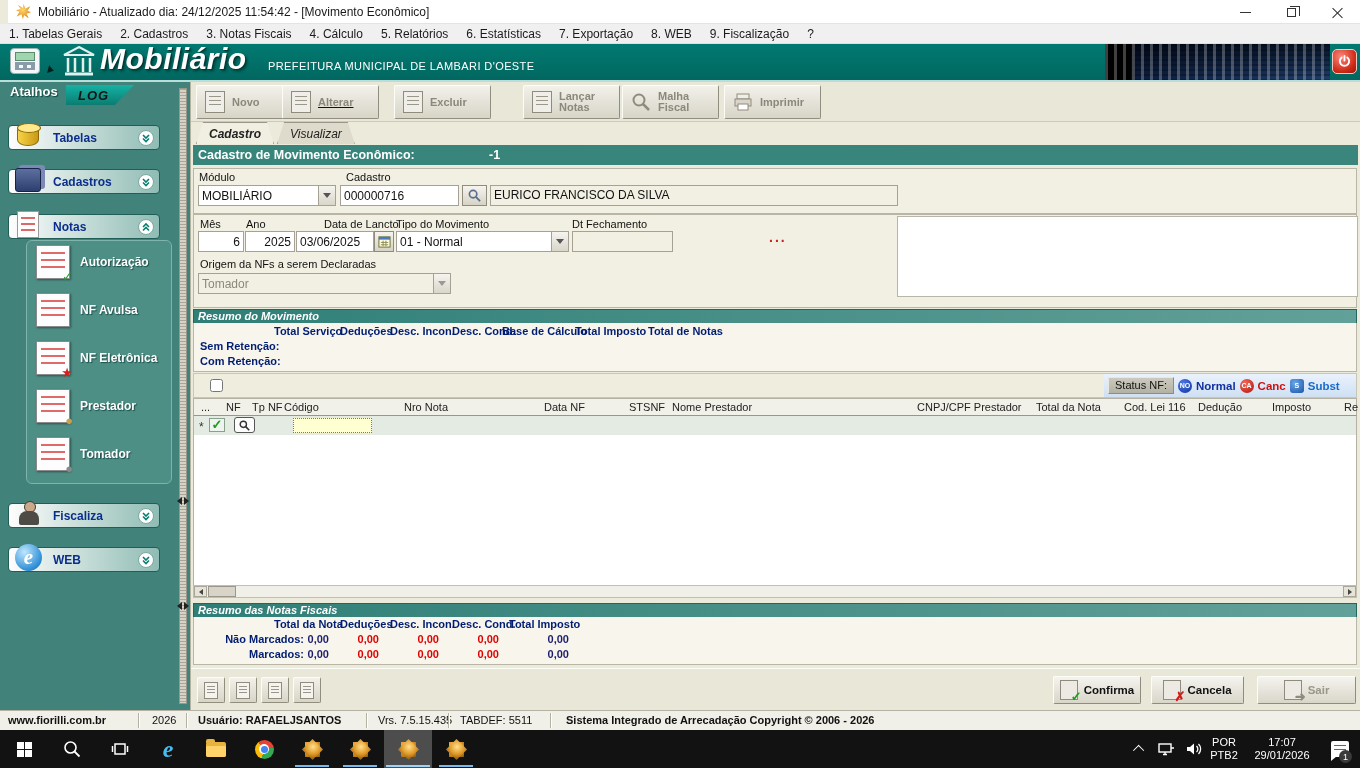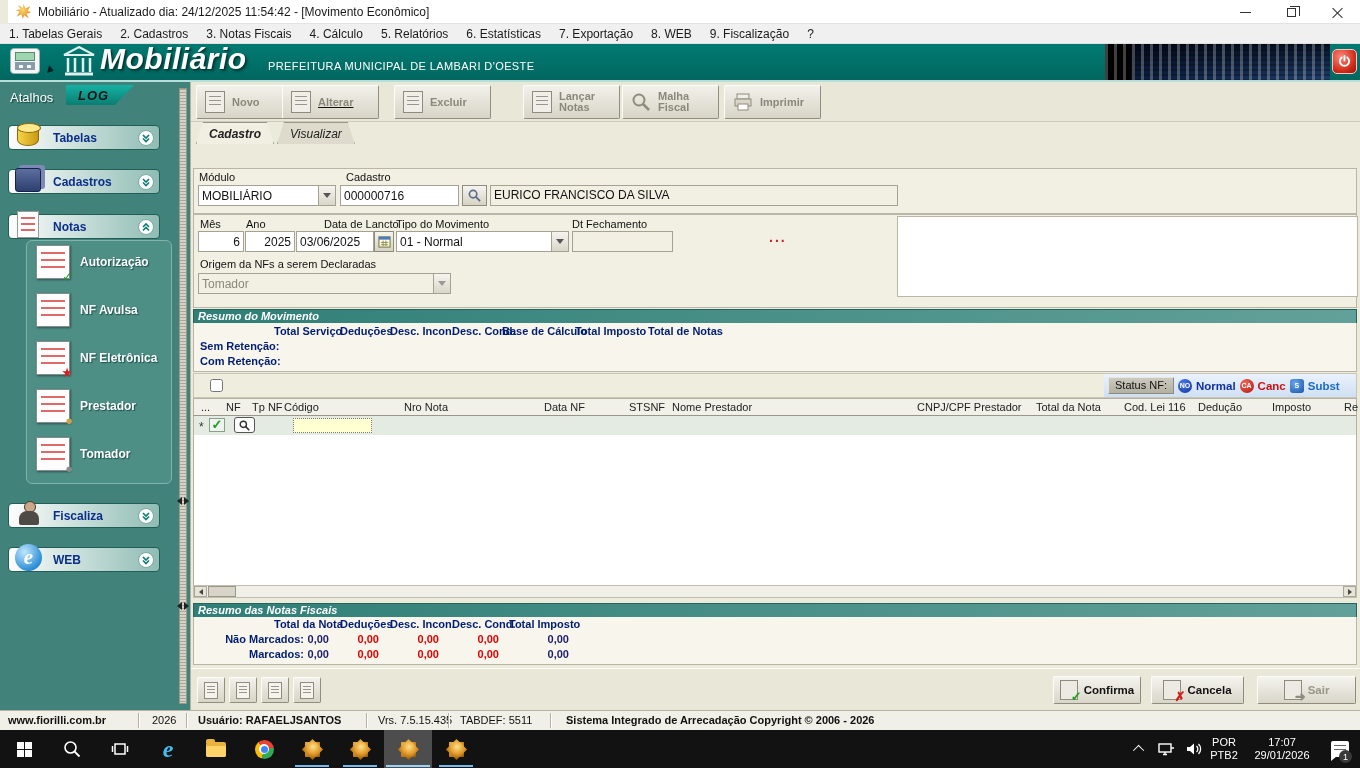--- a/index.html
+++ b/index.html
@@ -33,21 +33,21 @@
   .caret-tri { position:absolute; left:48px; top:22px; width:0; height:0; border-left:6px solid #07201e; border-top:4px solid transparent; border-bottom:4px solid transparent; transform:rotate(15deg); }
   .temple-icon { position:absolute; left:62px; top:2px; }
   .brand-name { position:absolute; left:100px; top:-2px; font-size:30px; font-weight:bold; font-style:italic; color:#fff; text-shadow:1px 1px 0 #013a36, 2px 2px 3px rgba(0,0,0,.5); letter-spacing:.5px; }
   .brand-org { position:absolute; left:268px; top:16px; font-size:11px; color:#fff; letter-spacing:.4px; }
   .brand-photo { position:absolute; right:30px; top:0; width:225px; height:36px; background:linear-gradient(to right,#000 0 26px,#10263f 26px 30px,#2c4d74 30px,#7ea3c4 100%), linear-gradient(#0b1c30,#40618a); background-blend-mode:multiply; }
   .brand-photo::before { content:""; position:absolute; inset:0; background:repeating-linear-gradient(to right, rgba(255,255,255,.25) 0 3px, transparent 3px 9px), repeating-linear-gradient(to bottom, rgba(0,0,0,.25) 0 2px, transparent 2px 5px); }
   .power-btn { position:absolute; right:3px; top:5px; width:25px; height:25px; border-radius:5px; background:radial-gradient(circle at 35% 30%, #f9897b, #d02a18 65%, #8f1508); border:1px solid #f7c9c2; display:flex; align-items:center; justify-content:center; }
 
   
   #sidebar { position:absolute; top:82px; left:0; width:176px; height:628px; background:#41837a; overflow:hidden; }
-  .atalhos { position:absolute; left:10px; top:8px; font-size:13px; font-weight:normal; color:#fff; text-shadow:1px 1px 1px #0d433d; }
+  .atalhos { position:absolute; left:10px; top:2px; font-size:13px; font-weight:bold; color:#fff; text-shadow:1px 1px 1px #0d433d; }
   .log-badge { position:absolute; left:66px; top:3px; width:68px; height:20px; background:linear-gradient(#14b2a4,#0a7d71); clip-path:polygon(0 0,100% 0,72% 100%,0 100%); display:flex; align-items:center; padding-left:12px; font-size:13px; font-weight:bold; font-style:italic; color:#131313; letter-spacing:1px; }
   .sb-pill { position:absolute; left:8px; width:152px; height:25px; background:linear-gradient(to right,#fdfdfc,#8fbcb4); border:1px solid #205e56; border-radius:4px; display:flex; align-items:center; padding-left:44px; font-size:12px; font-weight:bold; color:#0b2e8c; }
   .sb-pill .chev { position:absolute; right:5px; top:4px; width:16px; height:16px; border-radius:50%; background:#fff; border:1px solid #7aa9a2; display:flex; align-items:center; justify-content:center; }
   .sb-icon { position:absolute; left:2px; top:-6px; width:36px; height:34px; }
   .db-cyl { position:absolute; left:6px; top:4px; width:22px; height:22px; background:linear-gradient(to right,#f7d34a,#c99a12); border-radius:50%/28%; border:1px solid #8a6a0a; }
   .db-cyl::before { content:""; position:absolute; left:-1px; top:-2px; width:22px; height:8px; border-radius:50%; background:#ffe98c; border:1px solid #8a6a0a; }
   .books { position:absolute; left:4px; top:4px; width:26px; height:24px; background:linear-gradient(#5c6f9e,#2c3f6e); border-radius:3px; border:1px solid #15224a; box-shadow:4px -3px 0 #7d89b5; }
   .sheet { position:absolute; left:6px; top:2px; width:22px; height:27px; background:#fdfdfd; border:1px solid #9a9a9a; box-shadow:inset 0 0 0 1px #fff; }
   .sheet i { position:absolute; left:3px; right:3px; height:2px; background:#d86a6a; }
   .person-ic { position:absolute; left:6px; top:2px; width:24px; height:26px; }
@@ -391,20 +391,24 @@
               <rect x="5" y="12" width="10" height="6" fill="#fff" stroke="#8f8c7d"></rect>
             </svg>
           </span>
         <span class="tb-label">Imprimir</span>
       </div>
     </div>
 
     <div class="tab active" style="left:5px;">Cadastro</div>
     <div class="tab inactive" style="left:86px;text-align:center;">Visualizar</div>
 
+    <div id="titleband">
+      <span>Cadastro de Movimento Econômico:</span>
+      <span id="record-id">-1</span>
+    </div>
 
     <div class="fpanel" id="panel1">
       <span class="flabel" style="left:5px; top:2px;">Módulo</span>
       <span class="flabel" style="left:152px; top:2px;">Cadastro</span>
       <div class="combo" style="left:4px; top:16px; width:138px;">
         <span class="cval">MOBILIÁRIO</span>
         <span class="carr">
             <span class="tri-d"></span>
           </span>
       </div>

